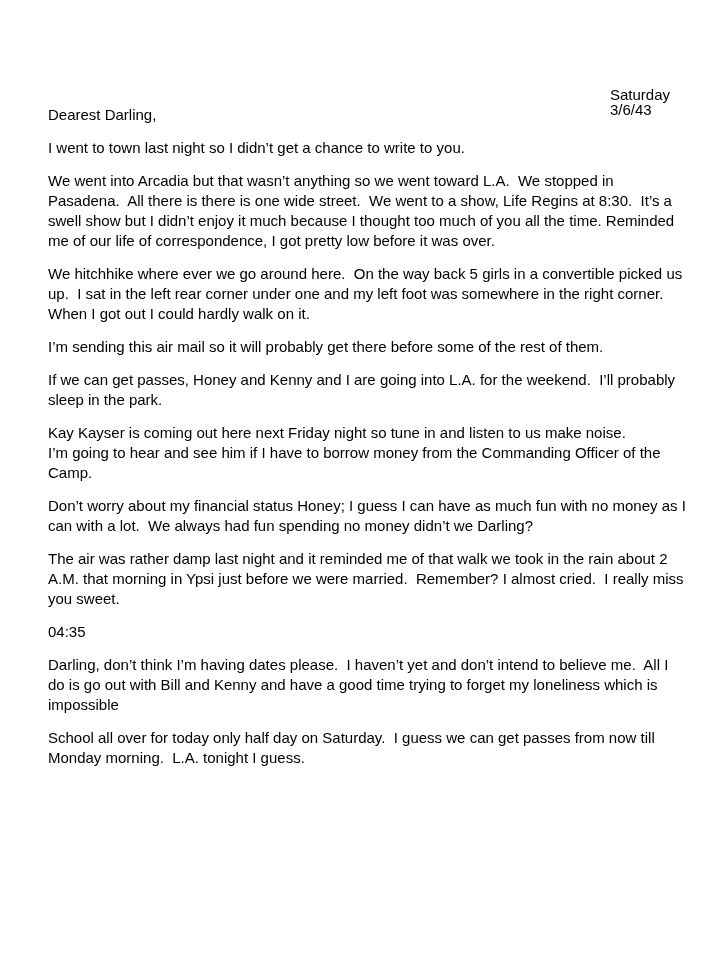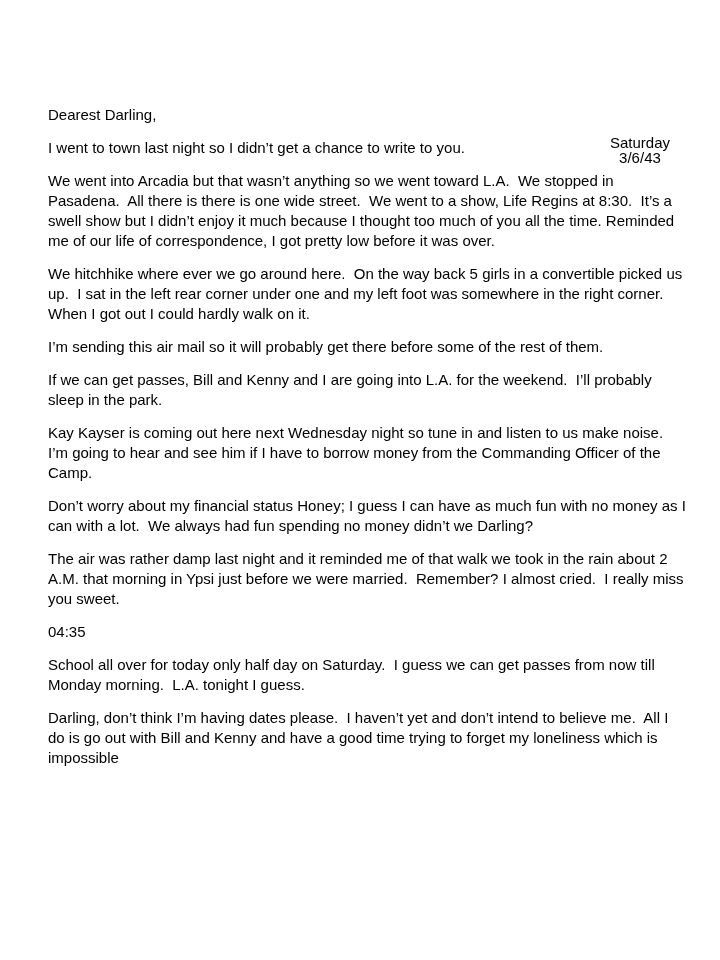--- a/index.html
+++ b/index.html
@@ -19,24 +19,23 @@
     background: #ffffff;
     color: #000000;
     font-family: "Liberation Sans", "DejaVu Sans", sans-serif;
     font-size: 15px;
     -webkit-font-smoothing: antialiased;
   }
   .dateline {
     position: absolute;
     top: 87px;
     right: 50px;
-    text-align: center;
+    text-align: left;
     line-height: 15px;
     white-space: pre;
-    margin-top: 48px;
   }
   .letter-body {
     position: absolute;
     left: 48px;
     top: 105px;
     right: 20px;
   }
   .letter-body p {
     margin: 0 0 13px 0;
     line-height: 20px;
@@ -54,30 +53,30 @@
     <p>Dearest Darling,</p>
     <p>I went to town last night so I didn’t get a chance to write to you.</p>
     <p>We went into Arcadia but that wasn’t anything so we went toward L.A.  We stopped in
 Pasadena.  All there is there is one wide street.  We went to a show, Life Regins at 8:30.  It’s a
 swell show but I didn’t enjoy it much because I thought too much of you all the time. Reminded
 me of our life of correspondence, I got pretty low before it was over.</p>
     <p>We hitchhike where ever we go around here.  On the way back 5 girls in a convertible picked us
 up.  I sat in the left rear corner under one and my left foot was somewhere in the right corner.
 When I got out I could hardly walk on it.</p>
     <p>I’m sending this air mail so it will probably get there before some of the rest of them.</p>
-    <p>If we can get passes, Bill and Kenny and I are going into L.A. for the weekend.  I’ll probably
+    <p>If we can get passes, Honey and Kenny and I are going into L.A. for the weekend.  I’ll probably
 sleep in the park.</p>
-    <p>Kay Kayser is coming out here next Wednesday night so tune in and listen to us make noise.
+    <p>Kay Kayser is coming out here next Friday night so tune in and listen to us make noise.
 I’m going to hear and see him if I have to borrow money from the Commanding Officer of the
 Camp.</p>
     <p>Don’t worry about my financial status Honey; I guess I can have as much fun with no money as I
 can with a lot.  We always had fun spending no money didn’t we Darling?</p>
     <p>The air was rather damp last night and it reminded me of that walk we took in the rain about 2
 A.M. that morning in Ypsi just before we were married.  Remember? I almost cried.  I really miss
 you sweet.</p>
     <p>04:35</p>
-    <p>School all over for today only half day on Saturday.  I guess we can get passes from now till
-Monday morning.  L.A. tonight I guess.</p>
     <p>Darling, don’t think I’m having dates please.  I haven’t yet and don’t intend to believe me.  All I
 do is go out with Bill and Kenny and have a good time trying to forget my loneliness which is
 impossible</p>
+    <p>School all over for today only half day on Saturday.  I guess we can get passes from now till
+Monday morning.  L.A. tonight I guess.</p>
   </div>
 </div>
 
 </body></html>

